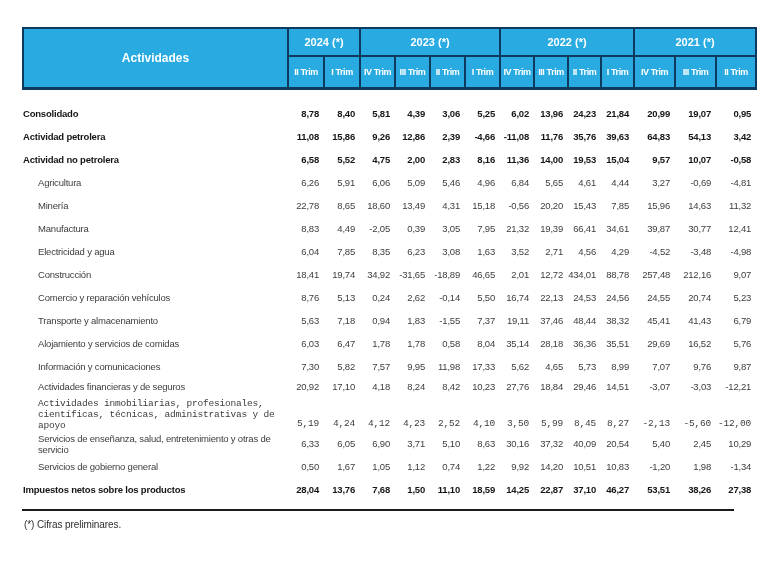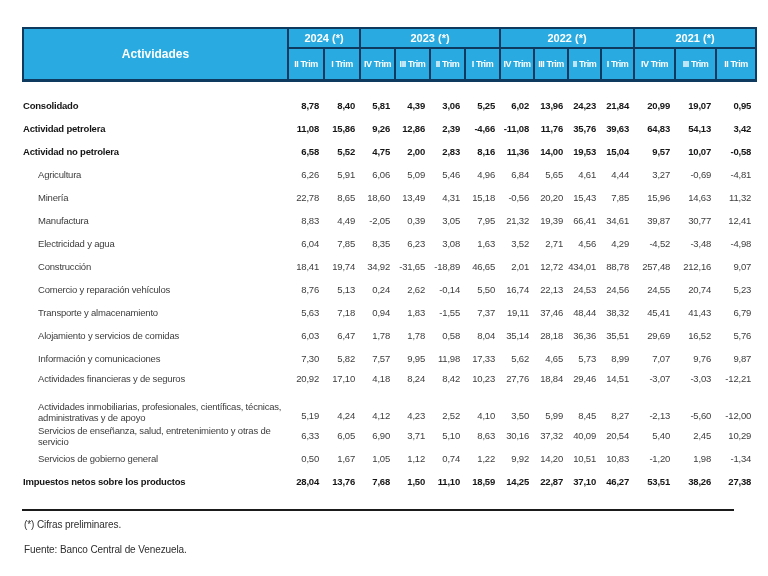--- a/index.html
+++ b/index.html
@@ -14,36 +14,36 @@
     position:absolute; left:22px; top:27px; width:733px;
     border-collapse:collapse; table-layout:fixed;
   }
   thead th {
     background:#29abe2; color:#ffffff;
     border:2px solid #0f3a5f;
     text-align:center; overflow:hidden; white-space:nowrap;
   }
   thead tr.yr-row { border-top:2px solid #1b75bc; }
   th.corner { font-size:12px; font-weight:bold; }
-  th.year   { font-size:11px; font-weight:bold; height:20px; }
+  th.year   { font-size:11px; font-weight:bold; height:28px; }
   th.trim   { font-size:9px;  font-weight:bold; height:32px; letter-spacing:-0.4px; padding:0 1px; }
   thead { border-bottom:3px solid #0f3a5f; }
 
   tbody td {
     font-size:9.5px; color:#3d3d3d; text-align:right;
     padding-right:5px; vertical-align:middle; letter-spacing:-0.2px;
     white-space:nowrap; overflow:hidden;
   }
   tbody td.lbl { text-align:left; padding-left:15px; padding-right:2px; white-space:normal; line-height:11px; }
   tr.bold td { font-weight:bold; color:#151515; }
   tr.bold td.lbl { padding-left:0;margin-top:32px; }
   tr.r { height:23px; }
   tr.tight { height:16px; }
   tr.tall  { height:38px; }
-  tr.tall td { vertical-align:bottom; padding-bottom:3px; }
+  tr.tall td { vertical-align:bottom; padding-bottom:3px;font-family:Liberation Mono, monospace; }
   tr.tall td.lbl { padding-bottom:1px; }
   tr.spacer { height:14px; }
   tr.spacer td { padding:0; }
 
   .footline { position:absolute; left:22px; top:509px; width:712px; height:2px; background:#1b1b1b; }
   .note { position:absolute; left:24px; font-size:10px; color:#2e2e2e; letter-spacing:-0.1px; }
   .note1 { top:519px;text-align:right; }
   .note2 { top:544px; }
 </style>
 </head>
@@ -366,15 +366,14 @@
           <td>46,27</td>
           <td>53,51</td>
           <td>38,26</td>
           <td>27,38</td>
         </tr>
       </tbody>
   </table>
 
   <div class="footline"></div>
   <div class="note note1">(*) Cifras preliminares.</div>
-  <div class="note note2">Fuente: Banco Central de Venezuela.</div>
 
 </div>
 
 </body></html>

